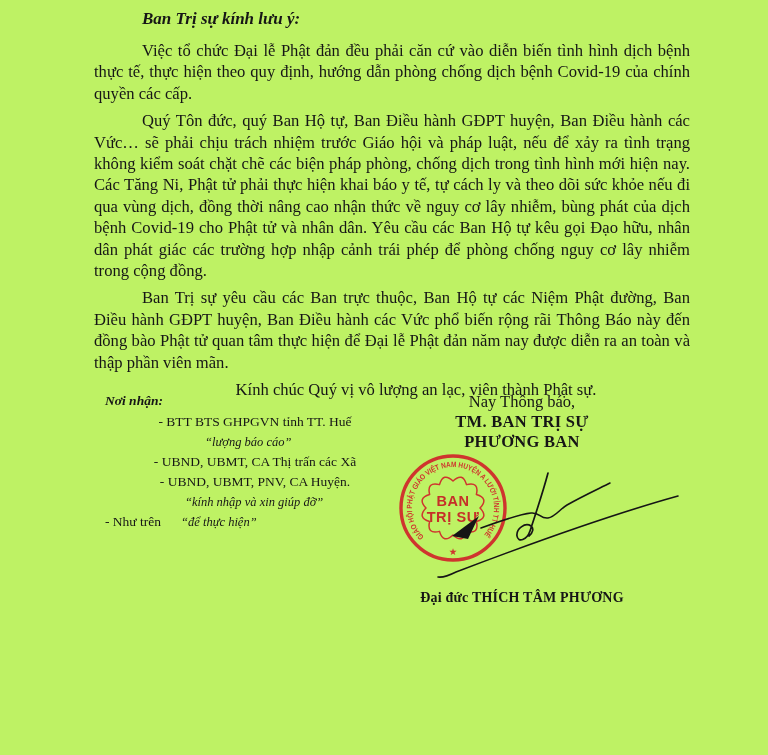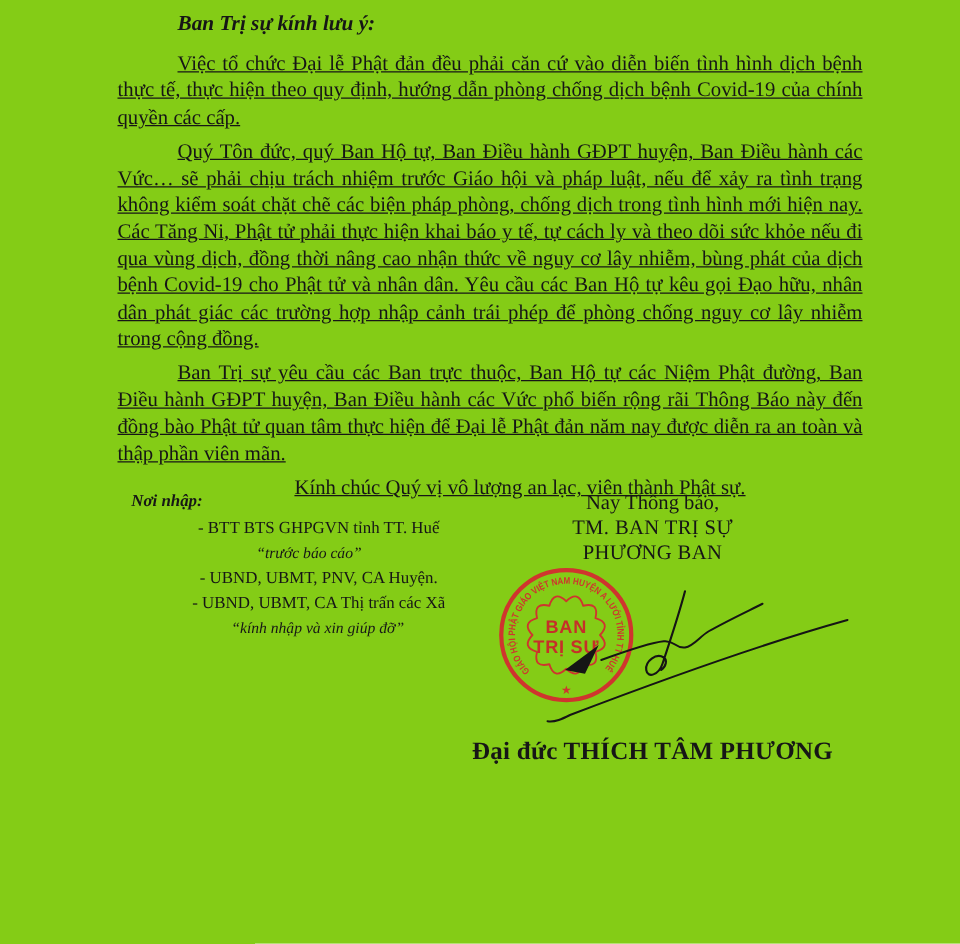--- a/index.html
+++ b/index.html
@@ -1,60 +1,64 @@
 <!DOCTYPE html>
 <html><head>
 <meta charset="utf-8">
 <style>
   html,body{margin:0;padding:0;background:#ffffff;}
-  .page{position:relative;width:768px;height:755px;background:#84cc16;overflow:hidden;
+  .page{position:relative;width:768px;height:755px;background:#bef264;overflow:hidden;
         font-family:"Liberation Serif","DejaVu Serif",serif;color:#161616;}
   .body-text{position:absolute;left:94px;top:6px;width:596px;}
   .notice-heading{font-size:17px;font-weight:bold;font-style:italic;margin:2px 0 10px 48px;line-height:22px;}
-  .body-text p{font-size:16.6px;line-height:21.4px;margin:6px 0;text-indent:48px;text-align:justify;text-decoration:underline;}
+  .body-text p{font-size:16.6px;line-height:21.4px;margin:6px 0;text-indent:48px;text-align:justify;}
   .body-text p.no-justify{text-align:center;}
   .recipients{position:absolute;left:105px;top:393px;width:300px;font-size:13.5px;line-height:16px;}
   .rec-label{font-weight:bold;font-style:italic;margin-bottom:5px;}
   .rec-item{margin:4px 0;text-align:center;}
   .rec-note{font-style:italic;font-size:12.5px;margin:2px 0;}
   .note-a{margin-left:100px;}
   .note-b{margin-left:80px;}
   .rec-row{display:flex;margin:4px 0;}
   .rec-inline-note{font-style:italic;font-size:12.5px;margin-left:20px;}
   .sign-head{position:absolute;left:420px;top:391px;width:204px;text-align:center;}
   .sign-announce{font-size:16.5px;line-height:21px;}
-  .sign-bold{font-size:16.5px;font-weight:normal;line-height:20px;letter-spacing:.3px;}
+  .sign-bold{font-size:16.5px;font-weight:bold;line-height:20px;letter-spacing:.3px;}
   .signer{position:absolute;left:340px;top:590px;width:364px;text-align:center;
-          font-size:20px;font-weight:bold;letter-spacing:.2px;}
+          font-size:14px;font-weight:bold;letter-spacing:.2px;}
   .stamp-svg{position:absolute;left:396px;top:451px;width:114px;height:114px;z-index:1;}
   .stamp-ring-text{font-family:"Liberation Sans","DejaVu Sans",sans-serif;font-weight:bold;font-size:7.6px;}
   .stamp-name{font-family:"Liberation Sans","DejaVu Sans",sans-serif;font-weight:bold;font-size:14.5px;letter-spacing:.6px;text-anchor:middle;}
   .stamp-star{font-size:9.5px;text-anchor:middle;font-family:"DejaVu Sans",sans-serif;}
   .signature-svg{position:absolute;left:425px;top:460px;width:265px;height:125px;z-index:2;}
 </style>
 </head>
 <body>
 
 <div class="page">
 
   <div class="body-text">
     <div class="notice-heading">Ban Trị sự kính lưu ý:</div>
     <p>Việc tổ chức Đại lễ Phật đản đều phải căn cứ vào diễn biến tình hình dịch bệnh thực tế, thực hiện theo quy định, hướng dẫn phòng chống dịch bệnh Covid-19 của chính quyền các cấp.</p>
     <p>Quý Tôn đức, quý Ban Hộ tự, Ban Điều hành GĐPT huyện, Ban Điều hành các Vức… sẽ phải chịu trách nhiệm trước Giáo hội và pháp luật, nếu để xảy ra tình trạng không kiểm soát chặt chẽ các biện pháp phòng, chống dịch trong tình hình mới hiện nay. Các Tăng Ni, Phật tử phải thực hiện khai báo y tế, tự cách ly và theo dõi sức khỏe nếu đi qua vùng dịch, đồng thời nâng cao nhận thức về nguy cơ lây nhiễm, bùng phát của dịch bệnh Covid-19 cho Phật tử và nhân dân. Yêu cầu các Ban Hộ tự kêu gọi Đạo hữu, nhân dân phát giác các trường hợp nhập cảnh trái phép để phòng chống nguy cơ lây nhiễm trong cộng đồng.</p>
     <p>Ban Trị sự yêu cầu các Ban trực thuộc, Ban Hộ tự các Niệm Phật đường, Ban Điều hành GĐPT huyện, Ban Điều hành các Vức phổ biến rộng rãi Thông Báo này đến đồng bào Phật tử quan tâm thực hiện để Đại lễ Phật đản năm nay được diễn ra an toàn và thập phần viên mãn.</p>
     <p class="no-justify">Kính chúc Quý vị vô lượng an lạc, viên thành Phật sự.</p>
   </div>
 
   <div class="recipients">
-    <div class="rec-label">Nơi nhập:</div>
+    <div class="rec-label">Nơi nhận:</div>
     <div class="rec-item">- BTT BTS GHPGVN tỉnh TT. Huế</div>
-    <div class="rec-note note-a">“trước báo cáo”</div>
+    <div class="rec-note note-a">“lượng báo cáo”</div>
+    <div class="rec-item">- UBND, UBMT, CA Thị trấn các Xã</div>
     <div class="rec-item">- UBND, UBMT, PNV, CA Huyện.</div>
-    <div class="rec-item">- UBND, UBMT, CA Thị trấn các Xã</div>
     <div class="rec-note note-b">“kính nhập và xin giúp đỡ”</div>
+    <div class="rec-row">
+      <span>- Như trên</span>
+      <span class="rec-inline-note">“để thực hiện”</span>
+    </div>
   </div>
 
   <div class="sign-head">
     <div class="sign-announce">Nay Thông báo,</div>
     <div class="sign-bold">TM. BAN TRỊ SỰ</div>
     <div class="sign-bold">PHƯƠNG BAN</div>
   </div>
 
   <svg class="stamp-svg" viewBox="-57 -57 114 114">
     <circle r="52" fill="none" stroke="#cf352e" stroke-width="3.4"></circle>

